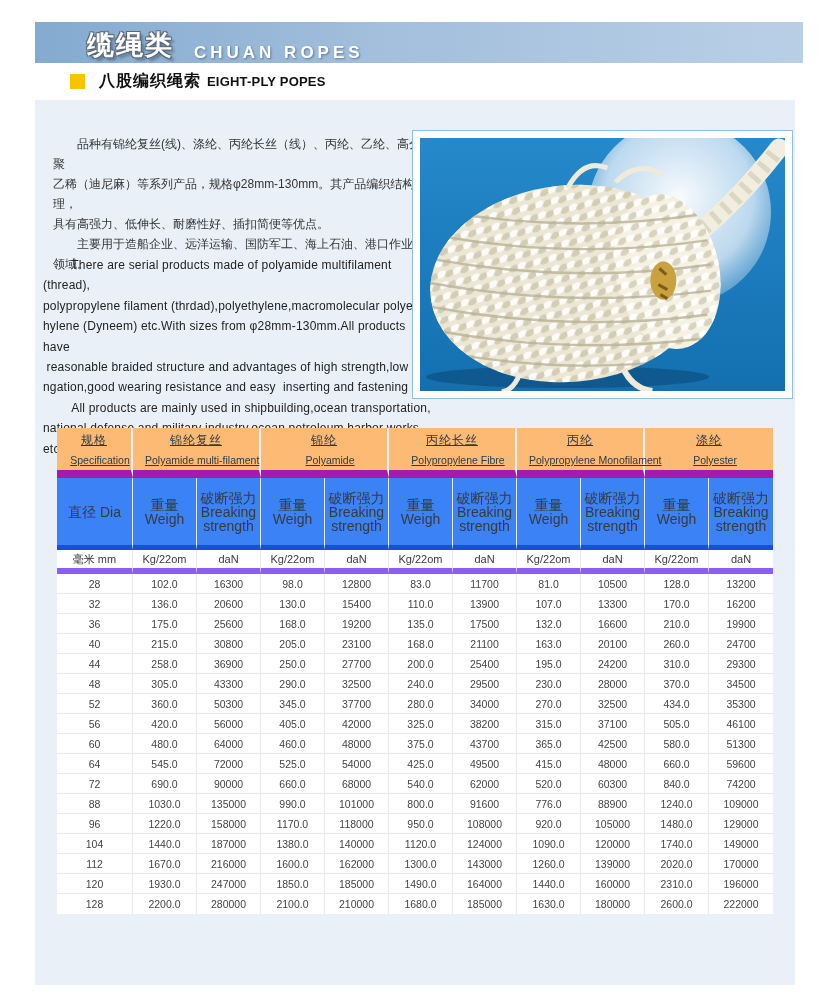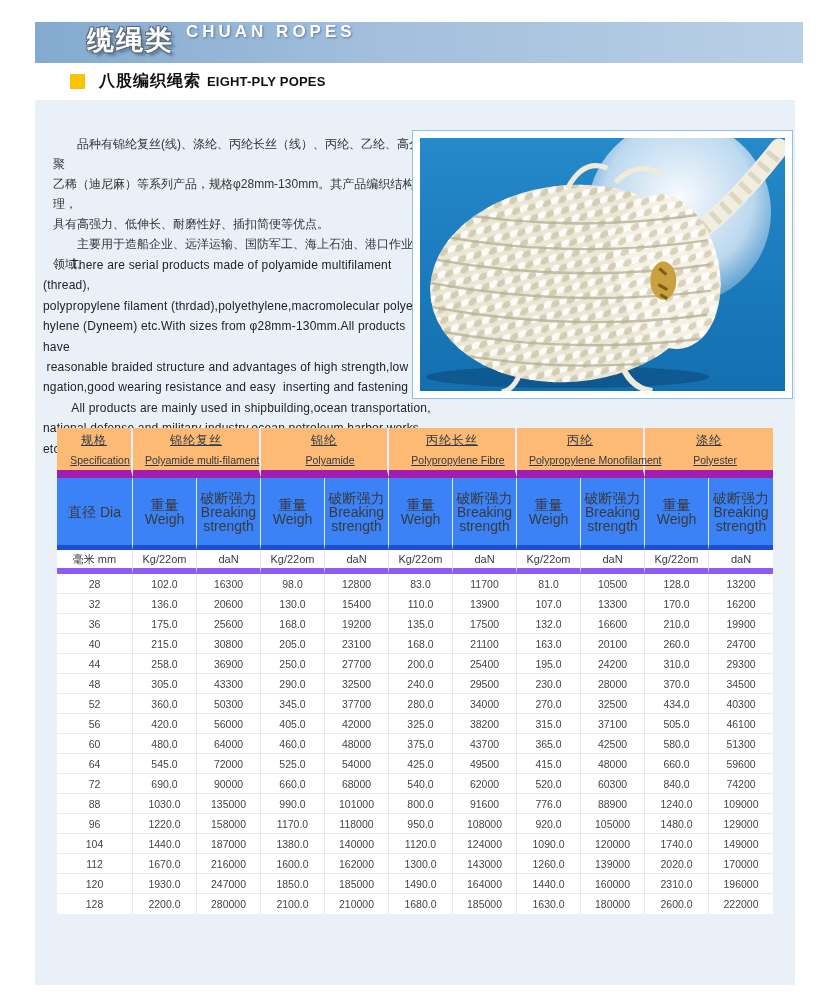--- a/index.html
+++ b/index.html
@@ -4,28 +4,28 @@
 <style>
   * { margin:0; padding:0; box-sizing:border-box; }
   html,body { background:#ffffff; }
   body { font-family:"Liberation Sans","DejaVu Sans",sans-serif; }
   .page { position:relative; width:830px; height:1000px; background:#ffffff; overflow:hidden; }
 
   
   .banner {
     position:absolute; left:35px; top:22px; width:768px; height:41px;
     background:linear-gradient(90deg,#84aad0 0%,#a3bfdc 45%,#b9cfe6 100%);
-    display:flex; align-items:flex-start; padding-left:52px;
+    display:flex; align-items:flex-end; padding-left:52px;
   }
   .banner-cn {
     font-size:27px; font-weight:bold; color:#ffffff; letter-spacing:2px;
     text-shadow:-1px -1px 0 #5a6a78, 1px -1px 0 #5a6a78, -1px 1px 0 #5a6a78, 1px 1px 0 #5a6a78, 3px 3px 3px rgba(40,60,80,.55);
   }
   .banner-en {
-    margin-left:12px; font-size:17px; font-weight:bold; color:#ffffff; letter-spacing:4px;
+    margin-left:20px; font-size:17px; font-weight:bold; color:#ffffff; letter-spacing:4px;
     text-shadow:1px 1px 2px rgba(40,60,80,.5);
   }
 
   
   .section-head { position:absolute; left:38px; top:71px; display:flex; align-items:center;padding-left:32px; }
   .bullet { width:15px; height:15px; background:#f6c400; margin-right:14px; }
   .section-cn { font-size:16px; font-weight:bold; color:#111111; letter-spacing:1px; }
   .section-en { font-size:13px; font-weight:bold; color:#111111; margin-left:6px; letter-spacing:0.2px; }
 
   
@@ -338,21 +338,21 @@
             <td>52</td>
             <td>360.0</td>
             <td>50300</td>
             <td>345.0</td>
             <td>37700</td>
             <td>280.0</td>
             <td>34000</td>
             <td>270.0</td>
             <td>32500</td>
             <td>434.0</td>
-            <td>40300</td>
+            <td>35300</td>
           </tr>
           <tr>
             <td>56</td>
             <td>420.0</td>
             <td>56000</td>
             <td>405.0</td>
             <td>42000</td>
             <td>325.0</td>
             <td>38200</td>
             <td>315.0</td>

